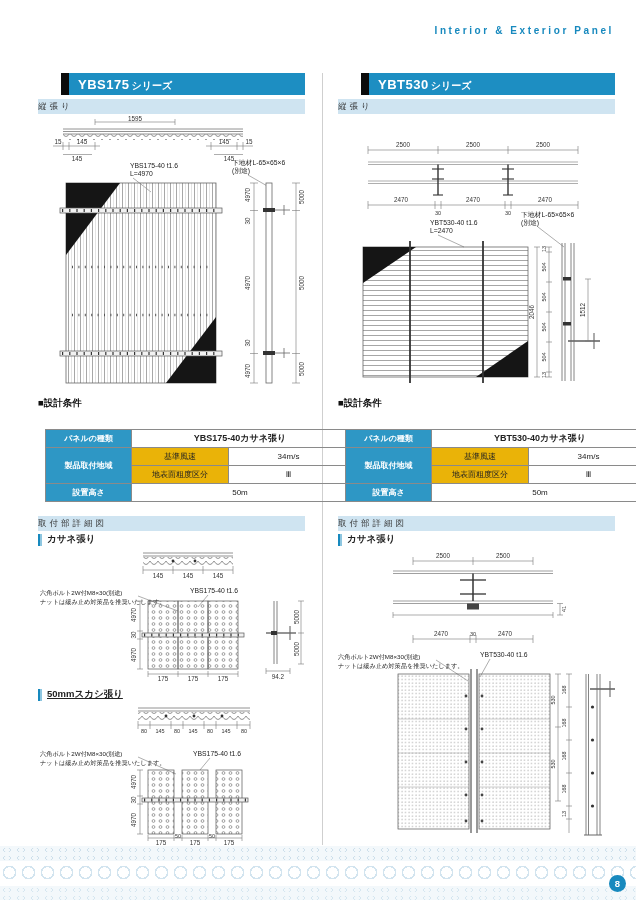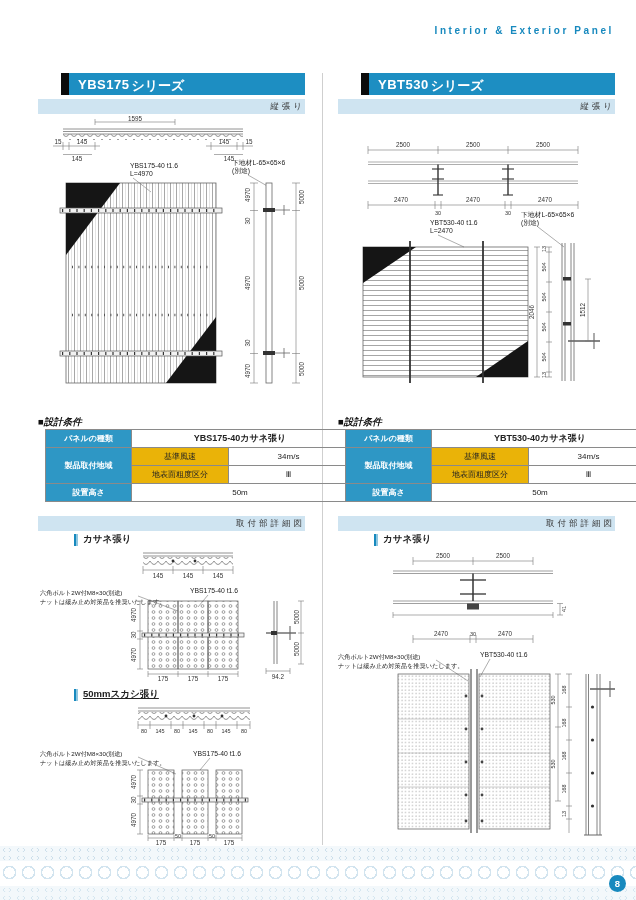--- a/index.html
+++ b/index.html
@@ -13,39 +13,39 @@
   .divider { position:absolute; left:322px; top:73px; width:1px; height:772px; background:#cfcfcf; }
 
   .col { position:absolute; top:73px; }
   .col-left  { left:38px;  width:267px; height:775px; }
   .col-right { left:338px; width:277px; height:775px; }
 
   .series-bar { position:absolute; top:0; left:0; right:0; height:22px; background:#1d8ec2;
                 display:flex; align-items:center;margin-left:23px; }
   .series-block { width:8px; height:22px; background:#0b0b0b; flex:none; }
   .series-name { color:#fff; font-size:13px; font-weight:bold; margin-left:9px; letter-spacing:0.5px; }
-  .series-suffix { color:#fff; font-size:13px; font-weight:bold; margin-left:2px; padding-top:3px; }
+  .series-suffix { color:#fff; font-size:10px; font-weight:bold; margin-left:2px; padding-top:3px; }
 
   .lightbar { position:absolute; left:0; right:0; height:15px; background:#cfe4f1;
-              display:flex; align-items:center; justify-content:flex-end;
+              display:flex; align-items:center; justify-content:flex-start;
               font-size:8.5px; color:#333; letter-spacing:3px; }
   .tate-bar { top:26px; }
   .detail-bar { top:443px; }
 
-  .design-heading { position:absolute; top:343px; left:0; font-size:9.5px; font-weight:bold; color:#111;font-style:italic; }
+  .design-heading { position:absolute; top:324px; left:0; font-size:9.5px; font-weight:bold; color:#111; }
 
   .design-table { position:absolute; top:356px; left:7px; width:304px; border-collapse:collapse; }
   .design-table td { border:1px solid #8a8a8a; height:18px; text-align:center; vertical-align:middle;
                      font-size:8px; color:#222; padding:0 2px; }
   .design-table td.th { background:#2e97c5; color:#fff; font-weight:bold; width:86px; }
   .design-table td.sub { background:#eab308; width:97px; }
   .design-table td.big { font-size:9px; font-weight:bold;margin-left:12px; }
 
   .sub-heading { position:absolute; left:0; display:flex; align-items:center;
-                 font-size:9.5px; font-weight:bold; color:#222;margin-left:36px; }
+                 font-size:9.5px; font-weight:bold; color:#222; }
   .sub-heading .bar { width:4px; height:12px; margin-right:5px;
                       background:linear-gradient(to right,#1789be 55%,#8ec6e0 55%); }
   .kasane-heading { top:460px; }
   .sukashi-heading { top:615px;text-decoration:underline; }
 
   svg.diag { position:absolute; left:0; overflow:visible; }
   .dim  { font-size:6.3px; fill:#333; }
   .dims { font-size:5.5px; fill:#333; }
   .lbl  { font-size:6.8px; fill:#222; }
   .note { font-size:6.2px; fill:#222; }

